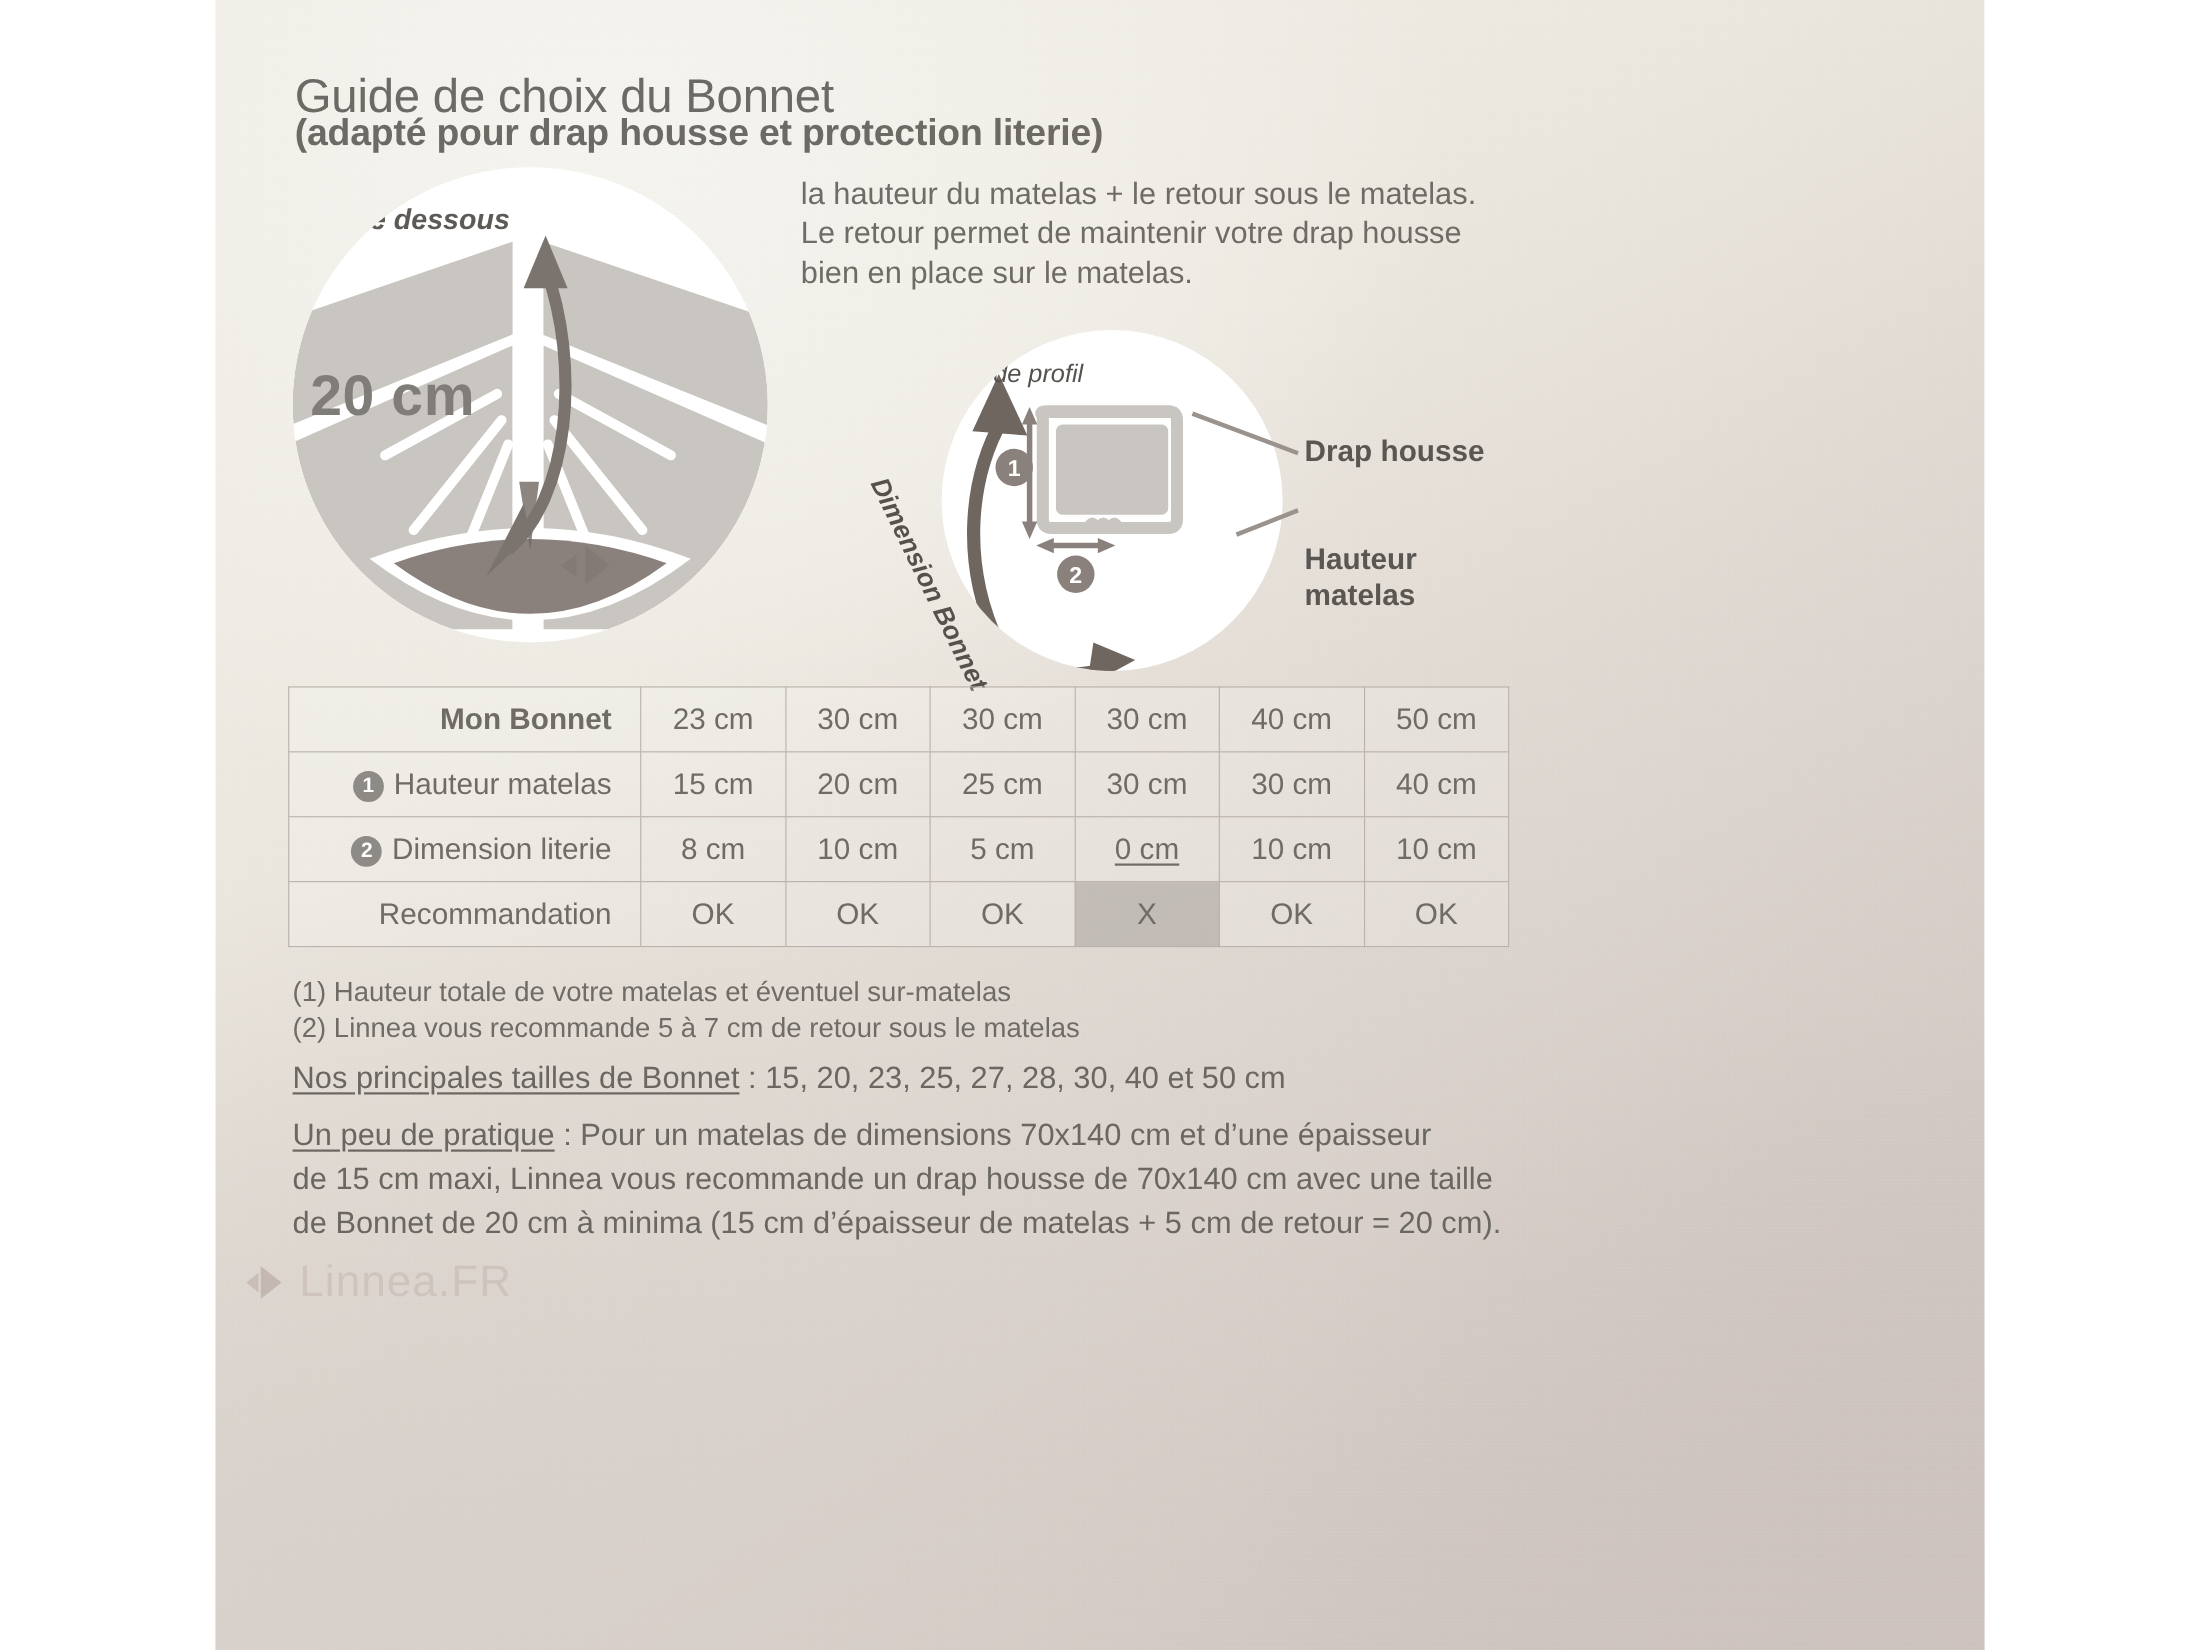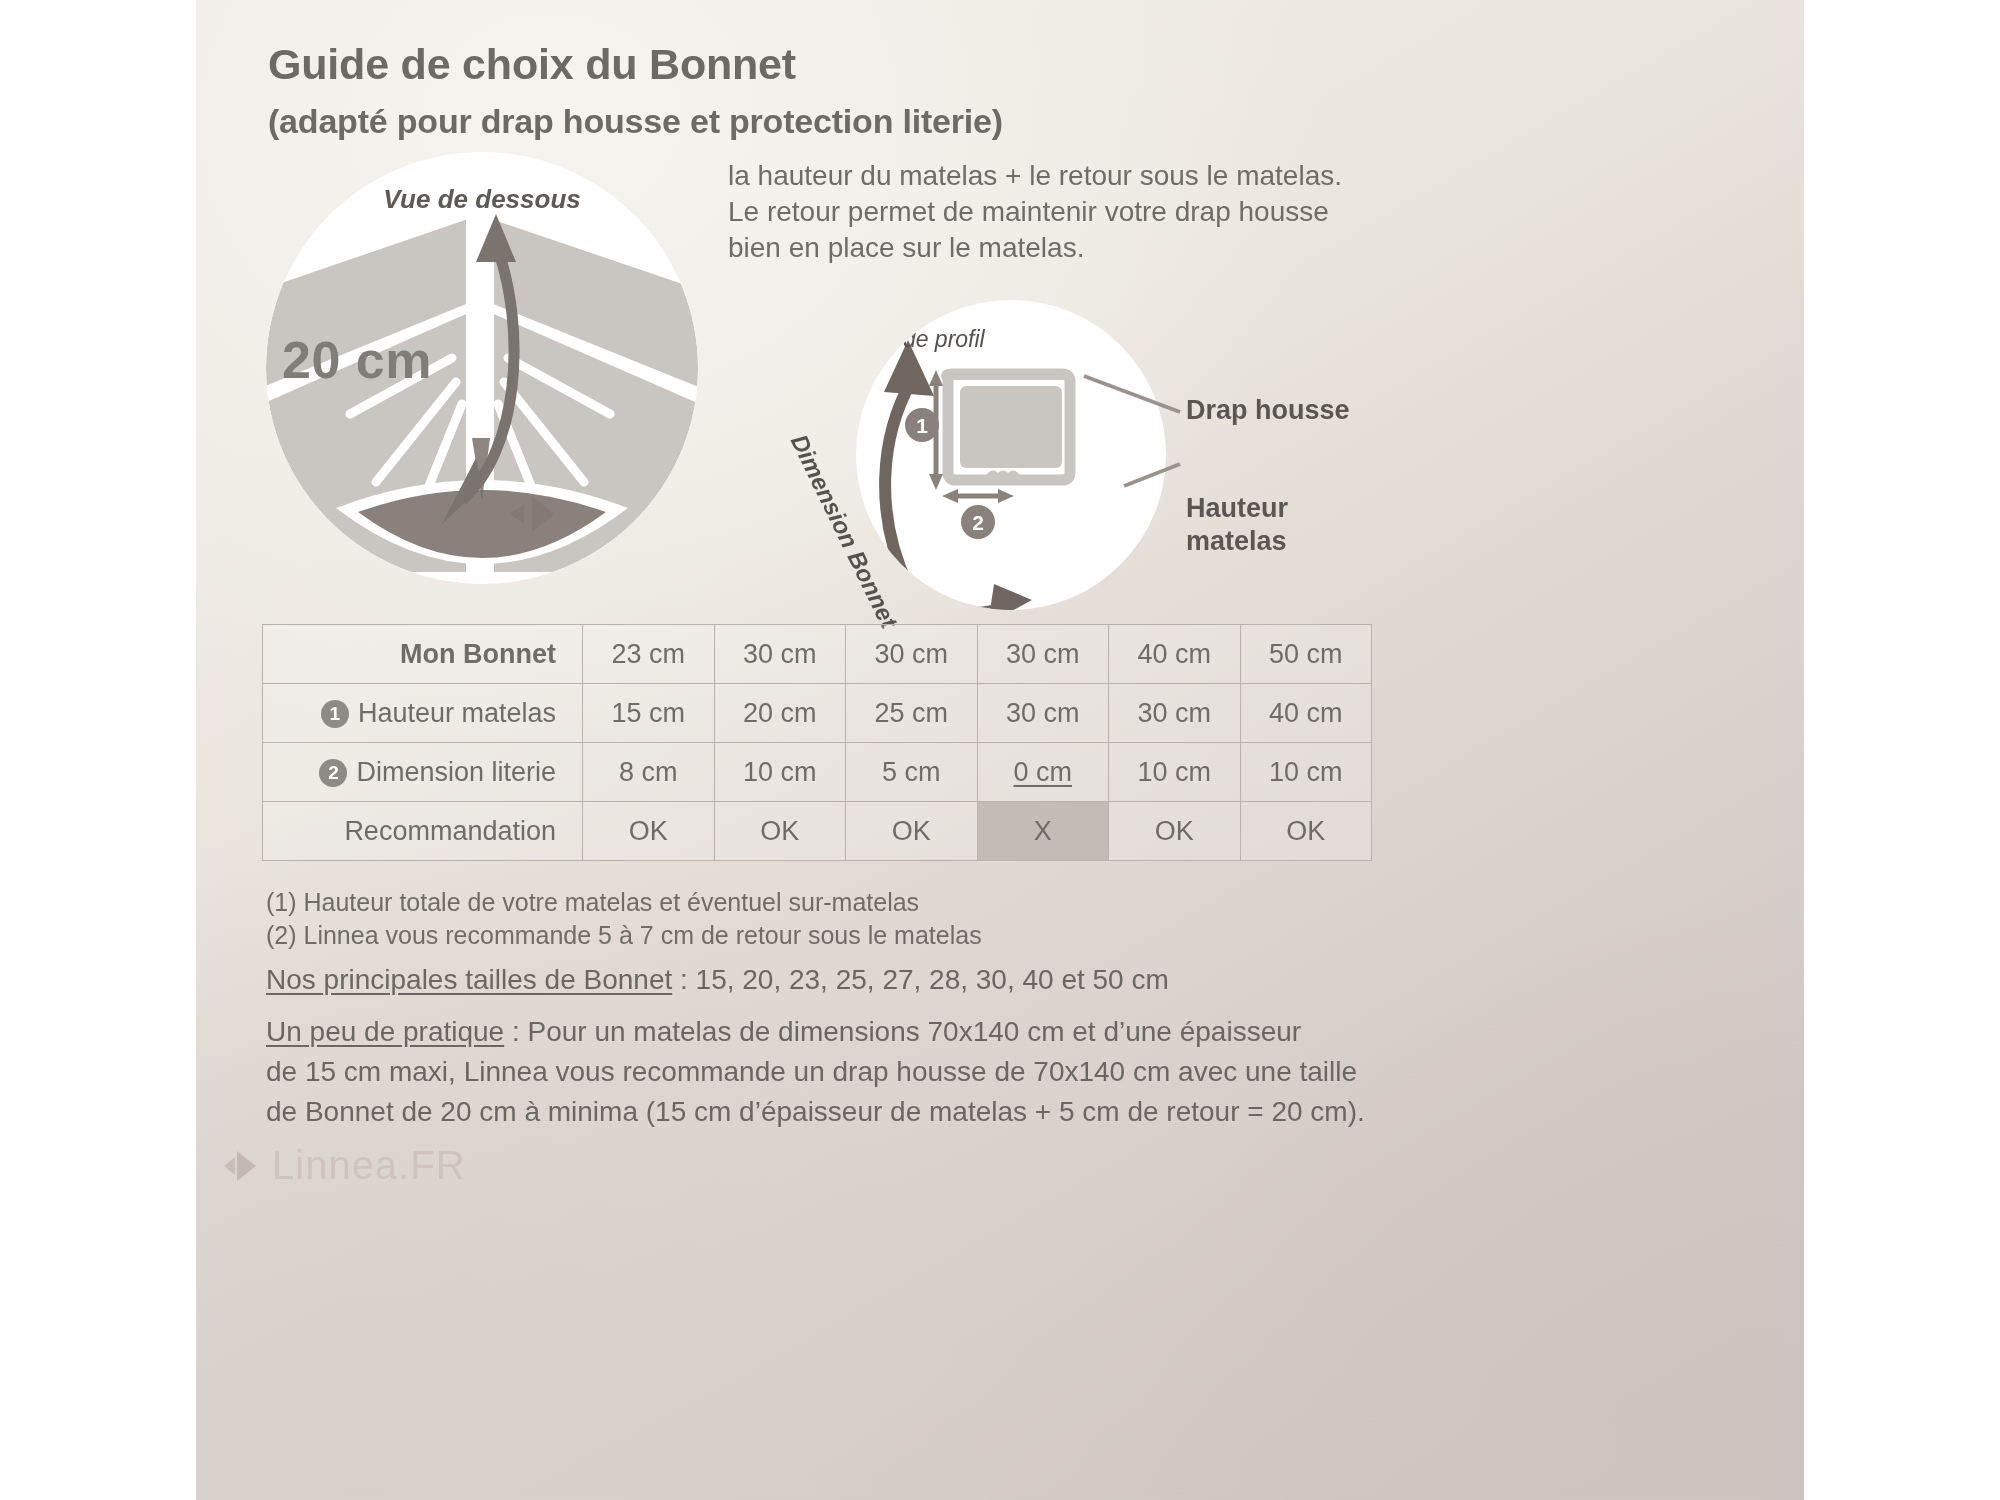--- a/index.html
+++ b/index.html
@@ -23,42 +23,42 @@
   }
   .noise{
     position:absolute;inset:0;pointer-events:none;opacity:.35;
     background-image:
       repeating-linear-gradient(0deg, rgba(255,255,255,.035) 0 1px, rgba(0,0,0,.02) 1px 2px),
       repeating-linear-gradient(90deg, rgba(255,255,255,.03) 0 1px, rgba(0,0,0,.015) 1px 2px);
   }
 
   
   .h1{
-    position:absolute;left:72px;top:40px;
-    font-size:43px;font-weight:bold;color:#6d6a65;letter-spacing:-.2px;white-space:nowrap;
+    position:absolute;left:72px;top:64px;
+    font-size:43px;font-weight:normal;color:#6d6a65;letter-spacing:-.2px;white-space:nowrap;
   }
   .h2{
     position:absolute;left:72px;top:102px;
     font-size:34px;font-weight:bold;color:#6d6a65;letter-spacing:-.2px;white-space:nowrap;
   }
 
   
   .intro{
     position:absolute;left:532px;top:158px;width:620px;
     font-size:28px;line-height:36px;color:#6f6c67;
   }
   .intro div{white-space:nowrap;}
 
   
   #circ-bottom{
     position:absolute;left:70px;top:152px;width:432px;height:432px;
     border-radius:50%;background:#ffffff;overflow:hidden;
   }
   #circ-bottom .label{
-    position:absolute;left:0;right:0;top:32px;text-align:center;
+    position:absolute;left:0;right:0;top:32px;
     font-size:26px;font-style:italic;font-weight:bold;color:#5d5a56;
   }
   .cmtext{
     position:absolute;left:16px;top:178px;
     font-size:52px;font-weight:bold;color:#807d78;letter-spacing:.5px;
   }
 
   
   #circ-side{
     position:absolute;left:660px;top:300px;width:310px;height:310px;

